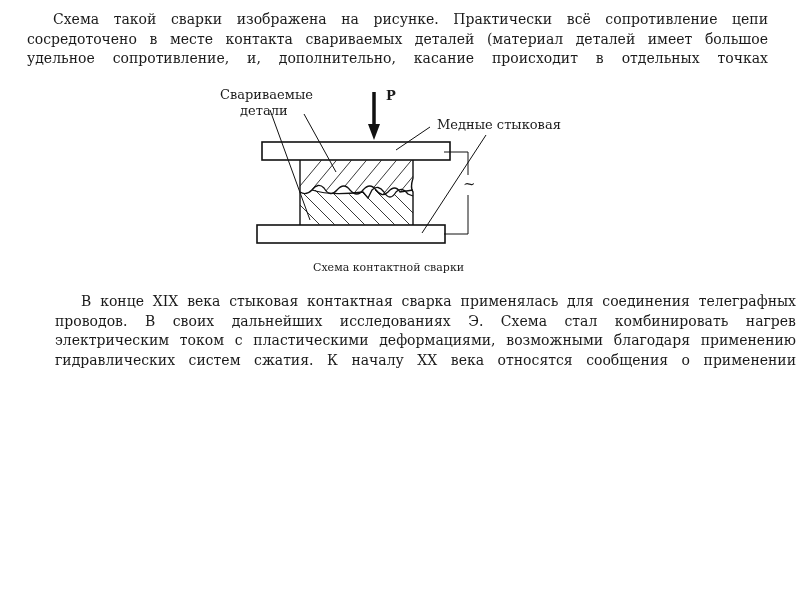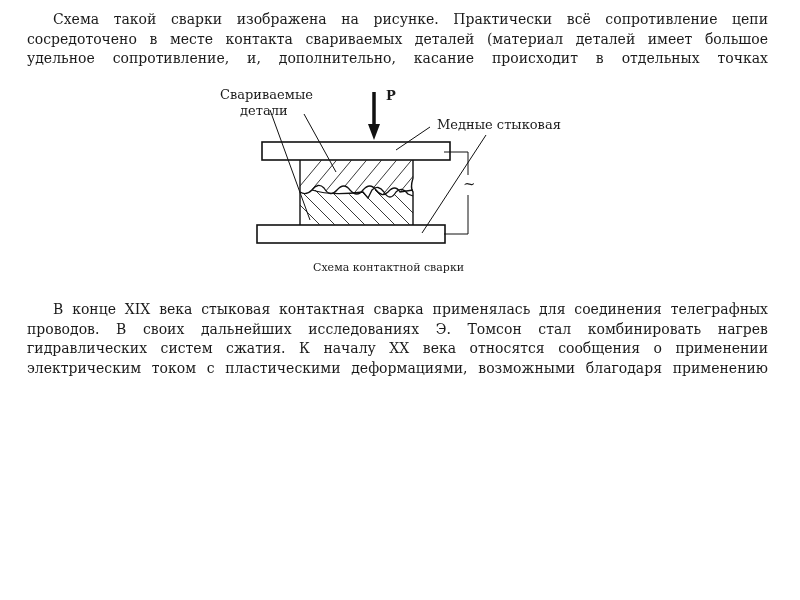--- a/index.html
+++ b/index.html
@@ -3,21 +3,21 @@
 <meta charset="utf-8">
 <style>
   html, body { margin:0; padding:0; background:#ffffff; }
   body { width:800px; height:600px; position:relative; overflow:hidden;
          font-family:"DejaVu Serif", "Liberation Serif", serif; color:#1a1a1a; }
   .para { position:absolute; left:27px; width:741px; font-size:14px; line-height:19.6px;
           text-align:justify; text-align-last:left; }
   .para .line { display:block; text-align:justify; text-align-last:justify; white-space:nowrap; }
   .para .line.last { text-align-last:left; }
   .p1 { top:10px; }
-  .p2 { top:300px; }
+  .p2 { top:292px;margin-left:28px; }
   .indent { padding-left:26px; }
   .figure { position:absolute; left:200px; top:80px; width:400px; height:200px; }
   .figure svg { position:absolute; left:0; top:0; }
   .lbl { position:absolute; font-size:13px; line-height:15px; white-space:nowrap; }
   .caption { position:absolute; left:313px; top:261px; font-size:11px; white-space:nowrap; }
 </style>
 </head>
 <body>
 
 <div class="para p1">
@@ -83,16 +83,16 @@
   <span class="lbl" style="left:40px; top:23px;">детали</span>
   <span class="lbl" style="left:186px; top:8px; font-weight:bold;">P</span>
   <span class="lbl" style="left:237px; top:37px;">Медные стыковая</span>
   <span class="lbl" style="left:263px; top:97px; font-size:15px;">~</span>
 </div>
 
 <div class="caption">Схема контактной сварки</div>
 
 <div class="para p2">
   <span class="line indent">В конце XIX века стыковая контактная сварка применялась для соединения телеграфных</span>
-  <span class="line">проводов. В своих дальнейших исследованиях Э. Томсон стал комбинировать нагрев</span>
+  <span class="line">проводов. В своих дальнейших исследованиях Э. Схема стал комбинировать нагрев</span>
+  <span class="line">электрическим током с пластическими деформациями, возможными благодаря применению</span>
   <span class="line">гидравлических систем сжатия. К началу XX века относятся сообщения о применении</span>
-  <span class="line">электрическим током с пластическими деформациями, возможными благодаря применению</span>
 </div>
 
 </body></html>

